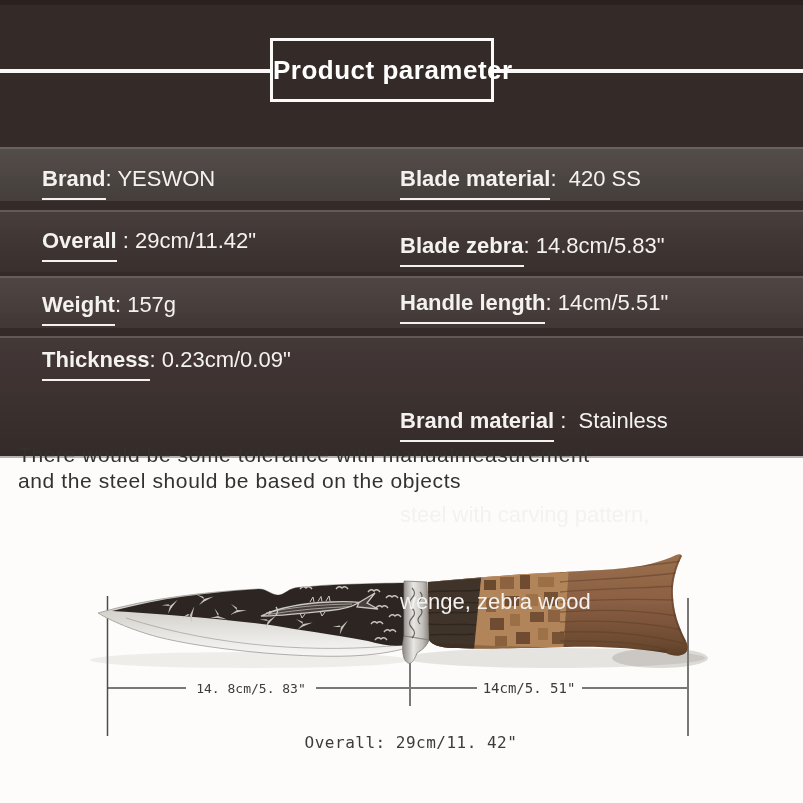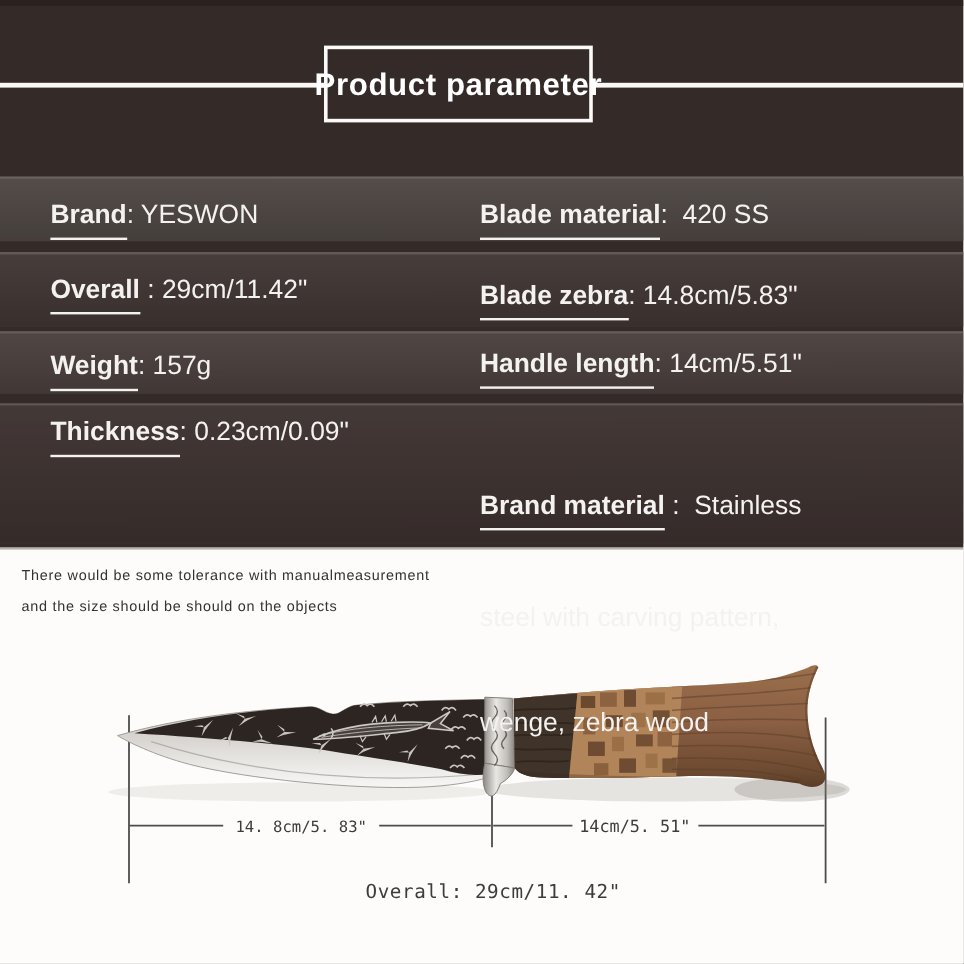--- a/index.html
+++ b/index.html
@@ -4,33 +4,33 @@
 <style>
   html,body{margin:0;padding:0;background:#ffffff;}
   #page{position:relative;width:803px;height:803px;background:#fdfcfa;overflow:hidden;
         font-family:"Liberation Sans", sans-serif;}
   
   #panel{position:absolute;left:0;top:0;width:803px;height:456px;background:#342b29;
          border-top:5px solid #2b2220;box-sizing:border-box;box-shadow:0 2px 0 #b5b1ae;}
   .divider{position:absolute;left:0;top:64px;width:803px;height:4px;background:#faf8f6;z-index:1;}
   .title-box{position:absolute;left:270px;top:33px;width:224px;height:64px;background:#342b29;
              border:3px solid #fbfaf8;box-sizing:border-box;z-index:2;
-             display:flex;align-items:center;justify-content:center;}
+             display:flex;align-items:center;}
   .title-box span{color:#ffffff;font-size:26px;font-weight:bold;letter-spacing:.5px;white-space:nowrap;}
   .band{position:absolute;left:0;width:803px;border-top:2px solid rgba(150,142,138,.45);box-sizing:border-box;
         background-image:linear-gradient(180deg,rgba(255,255,255,.05),rgba(0,0,0,.07));}
   #band1{top:142px;height:54px;background-color:#4a4340;}
   #band2{top:205px;height:62px;background-color:#3d3330;}
   #band3{top:271px;height:52px;background-color:#463c39;}
   #band4{top:331px;height:117px;background-color:#392e2c;}
   .cell{position:absolute;color:#f4f2f0;font-size:22px;line-height:29px;white-space:pre-wrap;z-index:3;}
   .plabel{font-weight:bold;display:inline-block;border-bottom:2.5px solid #f4f2f0;padding-bottom:5px;}
   .pvalue{font-weight:normal;}
   
-  #tolerance{position:absolute;left:18px;top:466px;color:#333231;font-size:12px;line-height:26px;
+  #tolerance{position:absolute;left:18px;top:442px;color:#333231;font-size:21px;line-height:26px;
              letter-spacing:.6px;}
   #knife-svg{position:absolute;left:0;top:530px;}
   .dim-text{font-family:"DejaVu Sans Mono", monospace;fill:#3d3c3b;}
 </style>
 </head>
 <body>
 
 <div id="page">
 
   <div id="panel">
@@ -53,21 +53,21 @@
     <div class="cell" style="left:42px;top:340px;"><span class="plabel">Thickness</span><span class="pvalue">: 0.23cm/0.09"</span></div>
     <div class="cell" style="left:400px;top:343px;width:385px;">
       <div><span class="plabel">Brand material</span><span class="pvalue"> :  Stainless</span></div>
       <div class="pvalue">steel with carving pattern,</div>
       <div class="pvalue">wenge, zebra wood</div>
     </div>
   </div>
 
   <div id="tolerance">
     <div>There would be some tolerance with manualmeasurement</div>
-    <div>and the size should be should on the objects</div>
+    <div>and the steel should be based on the objects</div>
   </div>
 
   <svg id="knife-svg" width="803" height="273" viewBox="0 530 803 273" xmlns="http://www.w3.org/2000/svg">
     <defs>
       <linearGradient id="bladeGrad" x1="0" y1="583" x2="0" y2="658" gradientUnits="userSpaceOnUse">
         <stop offset="0" stop-color="#c9c6c2"></stop>
           <stop offset="0.45" stop-color="#d9d6d2"></stop>
         <stop offset="0.8" stop-color="#efedeb"></stop>
           <stop offset="1" stop-color="#f8f7f5"></stop>
       </linearGradient>

